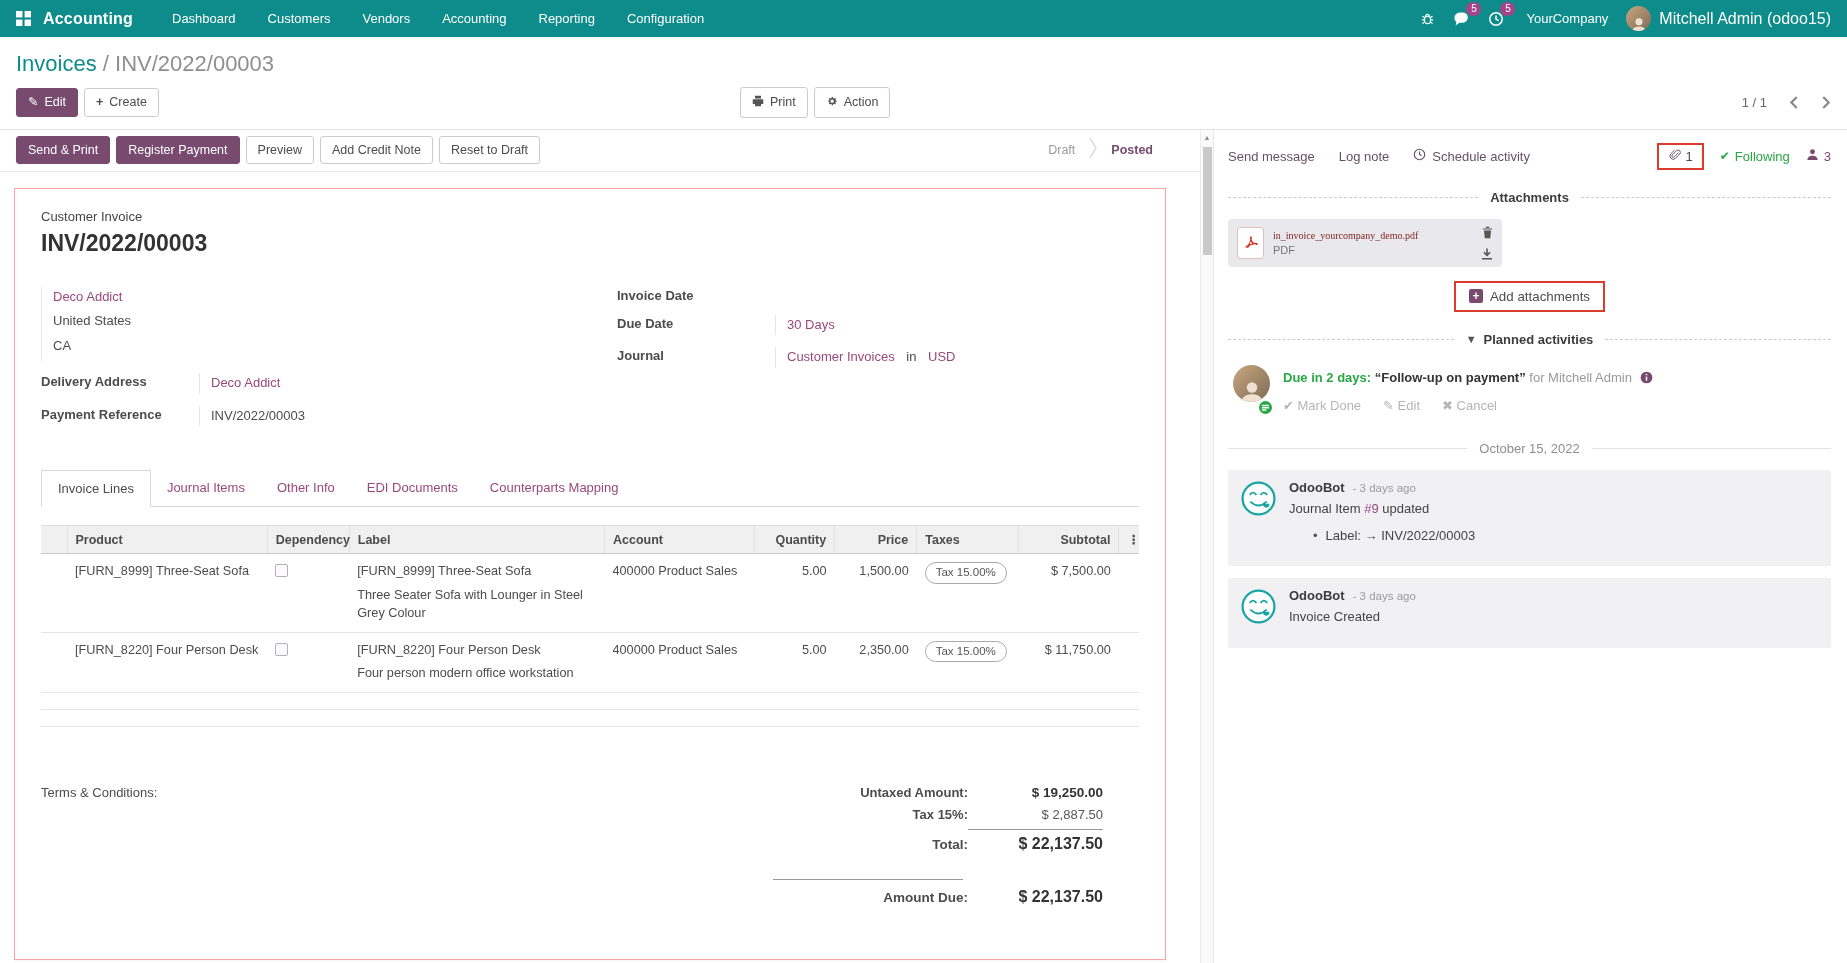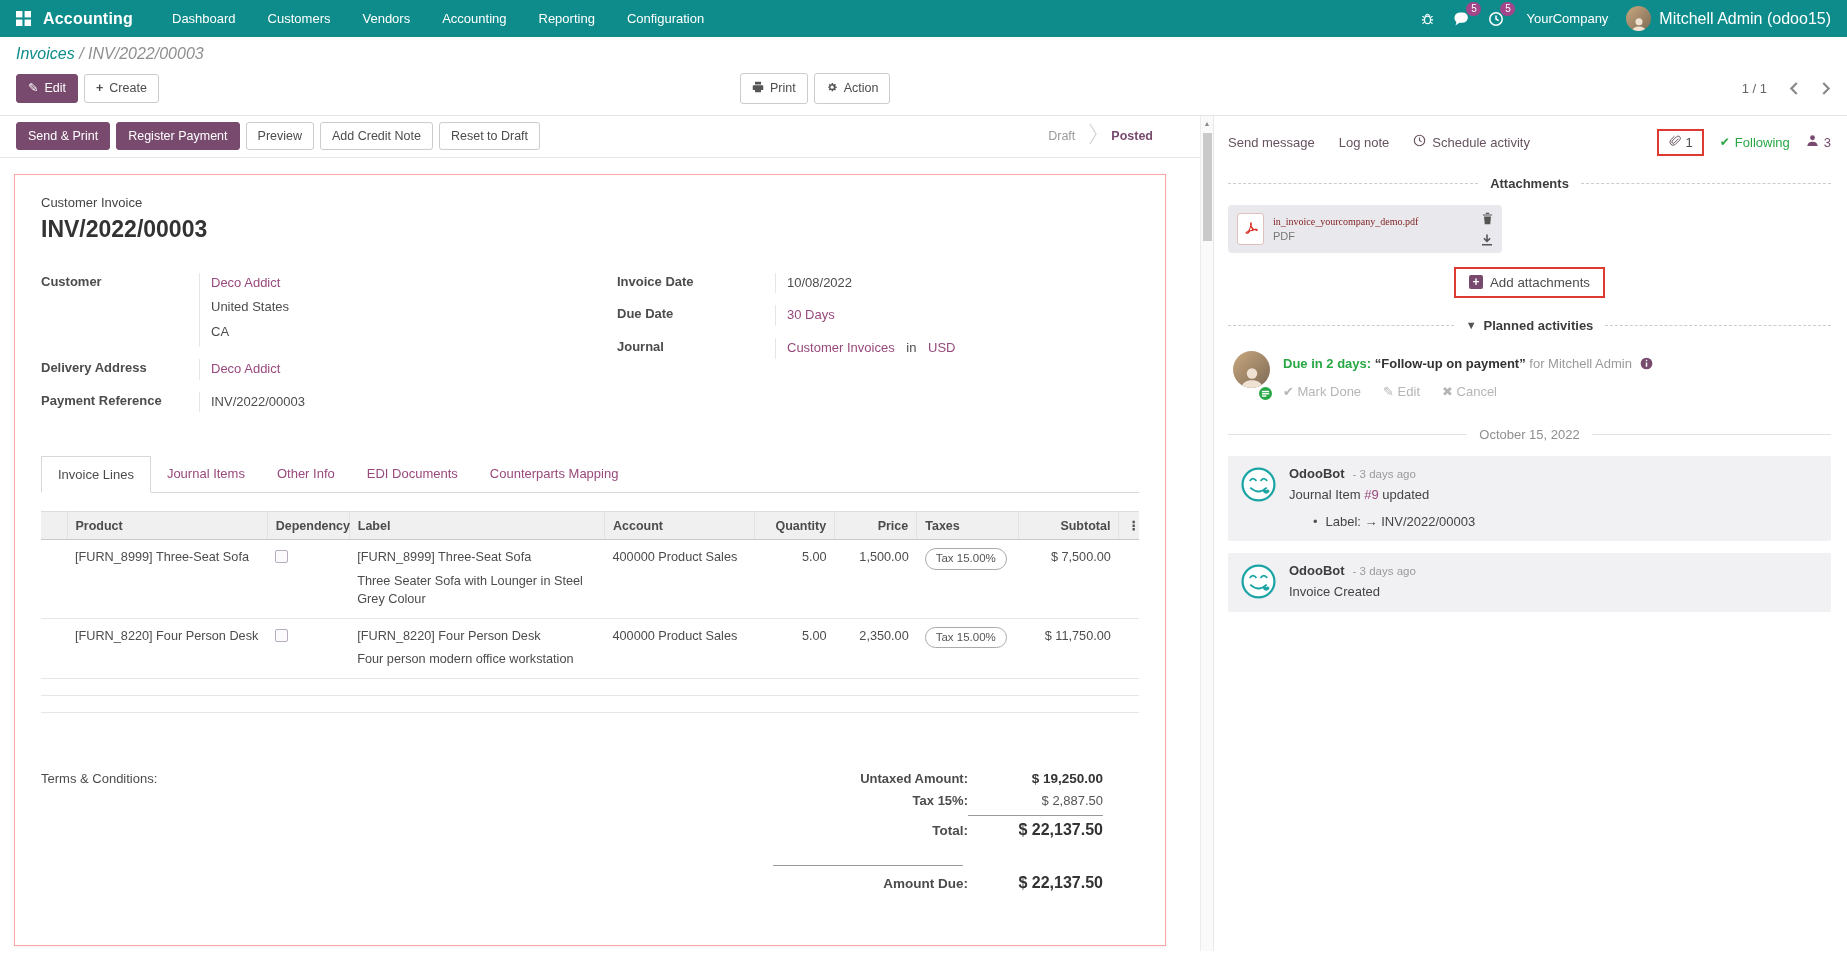--- a/index.html
+++ b/index.html
@@ -19,21 +19,21 @@
   .nav-right{margin-left:auto; display:flex; align-items:center; gap:18px;}
   .nav-icon{position:relative; display:flex; align-items:center; cursor:pointer;}
   .nav-badge{position:absolute; top:-9px; right:-11px; background:var(--badge); color:#fff; font-size:10px; line-height:14px; min-width:15px; text-align:center; border-radius:8px; padding:0 4px;}
   .nav-company{font-size:13px; margin-left:4px;}
   .nav-user{display:flex; align-items:center; gap:8px; font-size:16px;}
   .avatar{width:25px; height:25px; border-radius:50%; background:linear-gradient(135deg,#c9a87f,#7d6a55); position:relative; overflow:hidden; flex:none;}
   .avatar svg{position:absolute; bottom:-2px; left:50%; transform:translateX(-50%);}
 
   
   .control-panel{border-bottom:1px solid #e3e3e3; background:#fff;}
-  .breadcrumb{font-size:16px; padding:8px 0 0 16px; color:#8f8f8f;font-style:italic;}
+  .breadcrumb{font-size:22px; padding:14px 0 0 16px; color:#8f8f8f;}
   .breadcrumb .bc-parent{color:var(--teal); cursor:pointer;}
   .cp-row{position:relative; display:flex; align-items:center; padding:11px 16px 12px;}
   .btn{display:inline-flex; align-items:center; gap:6px; font-size:12.5px; line-height:1; padding:7px 11px; background:#fff; border:1px solid #ccc; border-radius:3px; color:#4c4c4c; cursor:pointer; white-space:nowrap;}
   .btn+.btn{margin-left:6px;}
   .btn-primary{background:var(--primary); border-color:var(--primary); color:#fff;}
   .cp-center{position:absolute; left:740px; display:flex;}
   .cp-pager{position:absolute; right:16px; display:flex; align-items:center; gap:22px; color:#666; font-size:13px;}
   .pager-arrows{display:flex; gap:24px; align-items:center;}
   .pager-arrow{cursor:pointer; display:flex;}
 
@@ -128,21 +128,21 @@
   .act-avatar-wrap{position:relative; flex:none;}
   .act-avatar{width:37px; height:37px;}
   .act-badge{position:absolute; bottom:-3px; right:-4px; width:17px; height:17px; border-radius:50%; background:var(--green); border:2px solid #fff; display:flex; align-items:center; justify-content:center;}
   .act-line1{line-height:1.5; padding-top:3px;}
   .act-due{color:var(--green); font-weight:700;}
   .act-summary{color:#333; font-weight:700;}
   .act-for{color:#9a9a9a;}
   .act-line2{margin-top:9px; color:#b5b5b5; display:flex; gap:22px;}
   .act-btn{cursor:pointer;}
 
-  .message{background:#f1f1f4; border-radius:2px; padding:10px 12px 12px; display:flex; gap:12px; margin-top:12px;}
+  .message{background:#f1f1f4; border-radius:2px; padding:10px 12px 23px; display:flex; gap:12px; margin-top:12px;}
   .msg-body-wrap{flex:1;}
   .msg-head{display:flex; align-items:baseline; gap:8px;}
   .msg-author{font-weight:700; color:#3c3c3c;}
   .msg-time{color:#9a9a9a; font-size:11.5px;}
   .msg-body{margin-top:6px; color:#444;}
   .msg-bullet{margin-top:12px; padding-left:24px; color:#444;}
   .msg-bullet .dot{color:#555; margin-right:8px;}
   .bot-avatar{width:37px; height:37px; flex:none;}
 </style>
 </head>
@@ -271,40 +271,38 @@
       </div>
 
       <div class="form-area">
         <div class="sheet">
           <div class="doc-type">Customer Invoice</div>
           <h1 class="doc-number">INV/2022/00003</h1>
 
           <div class="fields">
             <div class="fields-col-left">
               <div class="frow">
-                <div class="flabel">Customer</div>
                 <div class="fvalue">
                   <div class="vline"><span class="link">Deco Addict</span></div>
                   <div class="vline">United States</div>
                   <div class="vline">CA</div>
                 </div>
               </div>
               <div class="frow">
                 <div class="flabel">Delivery Address</div>
                 <div class="fvalue"><span class="link">Deco Addict</span></div>
               </div>
               <div class="frow">
                 <div class="flabel">Payment Reference</div>
                 <div class="fvalue">INV/2022/00003</div>
               </div>
             </div>
             <div class="fields-col-right">
               <div class="frow">
                 <div class="flabel">Invoice Date</div>
-                <div class="fvalue">10/08/2022</div>
               </div>
               <div class="frow">
                 <div class="flabel">Due Date</div>
                 <div class="fvalue"><span class="link">30 Days</span></div>
               </div>
               <div class="frow">
                 <div class="flabel">Journal</div>
                 <div class="fvalue">
                   <span class="link">Customer Invoices</span>
                   <span style="margin:0 8px;">in</span>

